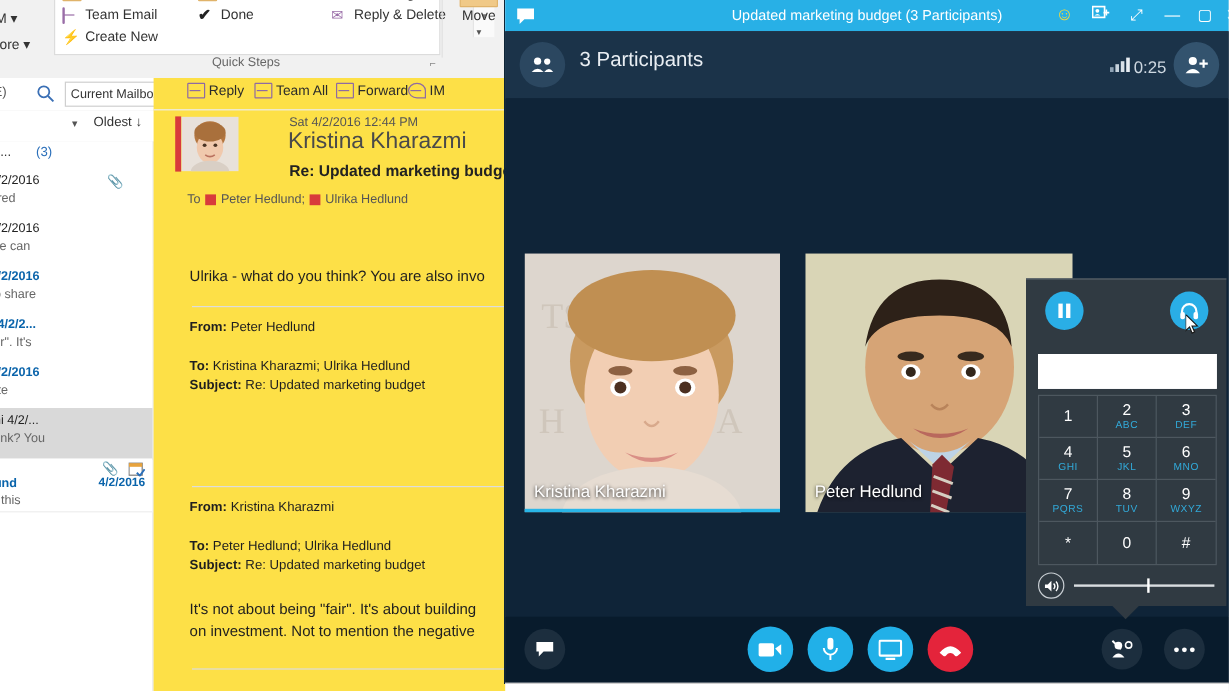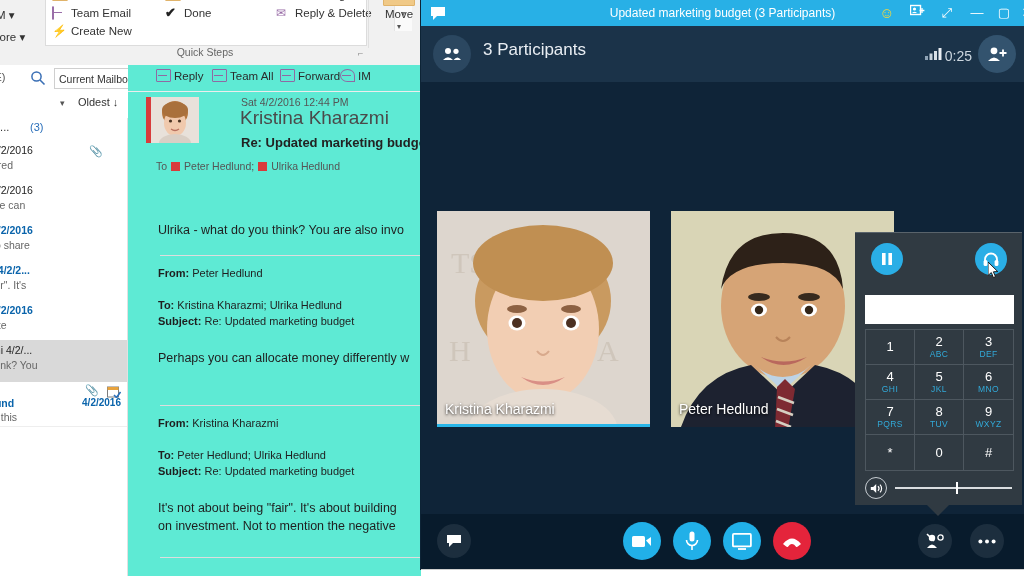--- a/index.html
+++ b/index.html
@@ -57,21 +57,21 @@
   .mrow{position:absolute;left:0;width:127px;border-bottom:1px solid #eeeeee;background:#fff;}
   .mrow.sel{background:#d9d9d9;border-bottom:1px solid #cfcfcf;}
   .mrow .l1{position:absolute;left:-8px;top:4px;font-size:10.5px;white-space:nowrap;}
   .mrow .l2{position:absolute;left:-8px;top:19px;font-size:10.5px;color:#666;white-space:nowrap;}
   .mrow .clip{position:absolute;right:24px;top:5px;font-size:11px;color:#9a9a9a;}
   .mrow .cal{position:absolute;right:5px;top:4px;width:14px;height:12px;}
   .blue{color:#0a64ab;font-weight:bold;}
   .dk{color:#222;}
 
   
-  .rpane{position:absolute;left:128px;top:65px;width:297px;height:511px;background:#5eead4;}
+  .rpane{position:absolute;left:128px;top:65px;width:297px;height:511px;background:#fde047;}
   .rp-actions{position:absolute;left:0;top:0;width:297px;height:26px;border-bottom:1px solid #ededed;}
   .rp-act{position:absolute;top:4px;font-size:11.5px;color:#2b2b2b;display:flex;align-items:center;gap:3px;}
   .rp-act .g{display:inline-block;width:13px;height:11px;border:1.3px solid #8f6aa3;border-radius:1px;position:relative;}
   .rp-act .g:after{content:"";position:absolute;left:1px;top:1px;width:9px;height:3.5px;border-bottom:1.1px solid #8f6aa3;}
   .rp-avatar{position:absolute;left:18px;top:32px;width:48px;height:46px;overflow:hidden;border-left:5px solid #d83b3b;}
   .rp-date{position:absolute;left:113px;top:31px;font-size:10.5px;color:#555;}
   .rp-from{position:absolute;left:112px;top:42px;font-size:19px;color:#4a4a4a;}
   .rp-subj{position:absolute;left:113px;top:70px;font-size:13px;color:#222;font-weight:bold;white-space:nowrap;}
   .rp-to{position:absolute;left:28px;top:95px;font-size:10.5px;color:#555;display:flex;align-items:center;gap:4px;white-space:nowrap;}
   .chip{display:inline-block;width:9px;height:9px;background:#d83b3b;}
@@ -312,21 +312,20 @@
       <span>Ulrika Hedlund</span>
     </div>
 
     <div class="body-t" style="top:158px;">Ulrika - what do you think? You are also invo</div>
 
     <div class="rp-hr" style="top:190px;"></div>
 
     <div class="hdr-l" style="top:202px;"><b>From:</b> <span>Peter Hedlund</span></div>
     <div class="hdr-l" style="top:234px;"><b>To:</b> <span>Kristina Kharazmi; Ulrika Hedlund</span></div>
     <div class="hdr-l" style="top:250px;"><b>Subject:</b> <span>Re: Updated marketing budget</span></div>
-    <div class="body-t" style="top:286px;">Perhaps you can allocate money differently w</div>
 
     <div class="rp-hr" style="top:340px;"></div>
 
     <div class="hdr-l" style="top:352px;"><b>From:</b> <span>Kristina Kharazmi</span></div>
     <div class="hdr-l" style="top:384px;text-align:center;"><b>To:</b> <span>Peter Hedlund; Ulrika Hedlund</span></div>
     <div class="hdr-l" style="top:400px;"><b>Subject:</b> <span>Re: Updated marketing budget</span></div>
     <div class="body-t" style="top:436px;">It's not about being "fair". It's about building</div>
     <div class="body-t" style="top:454px;">on investment. Not to mention the negative</div>
 
     <div class="rp-hr" style="top:492px;"></div>

